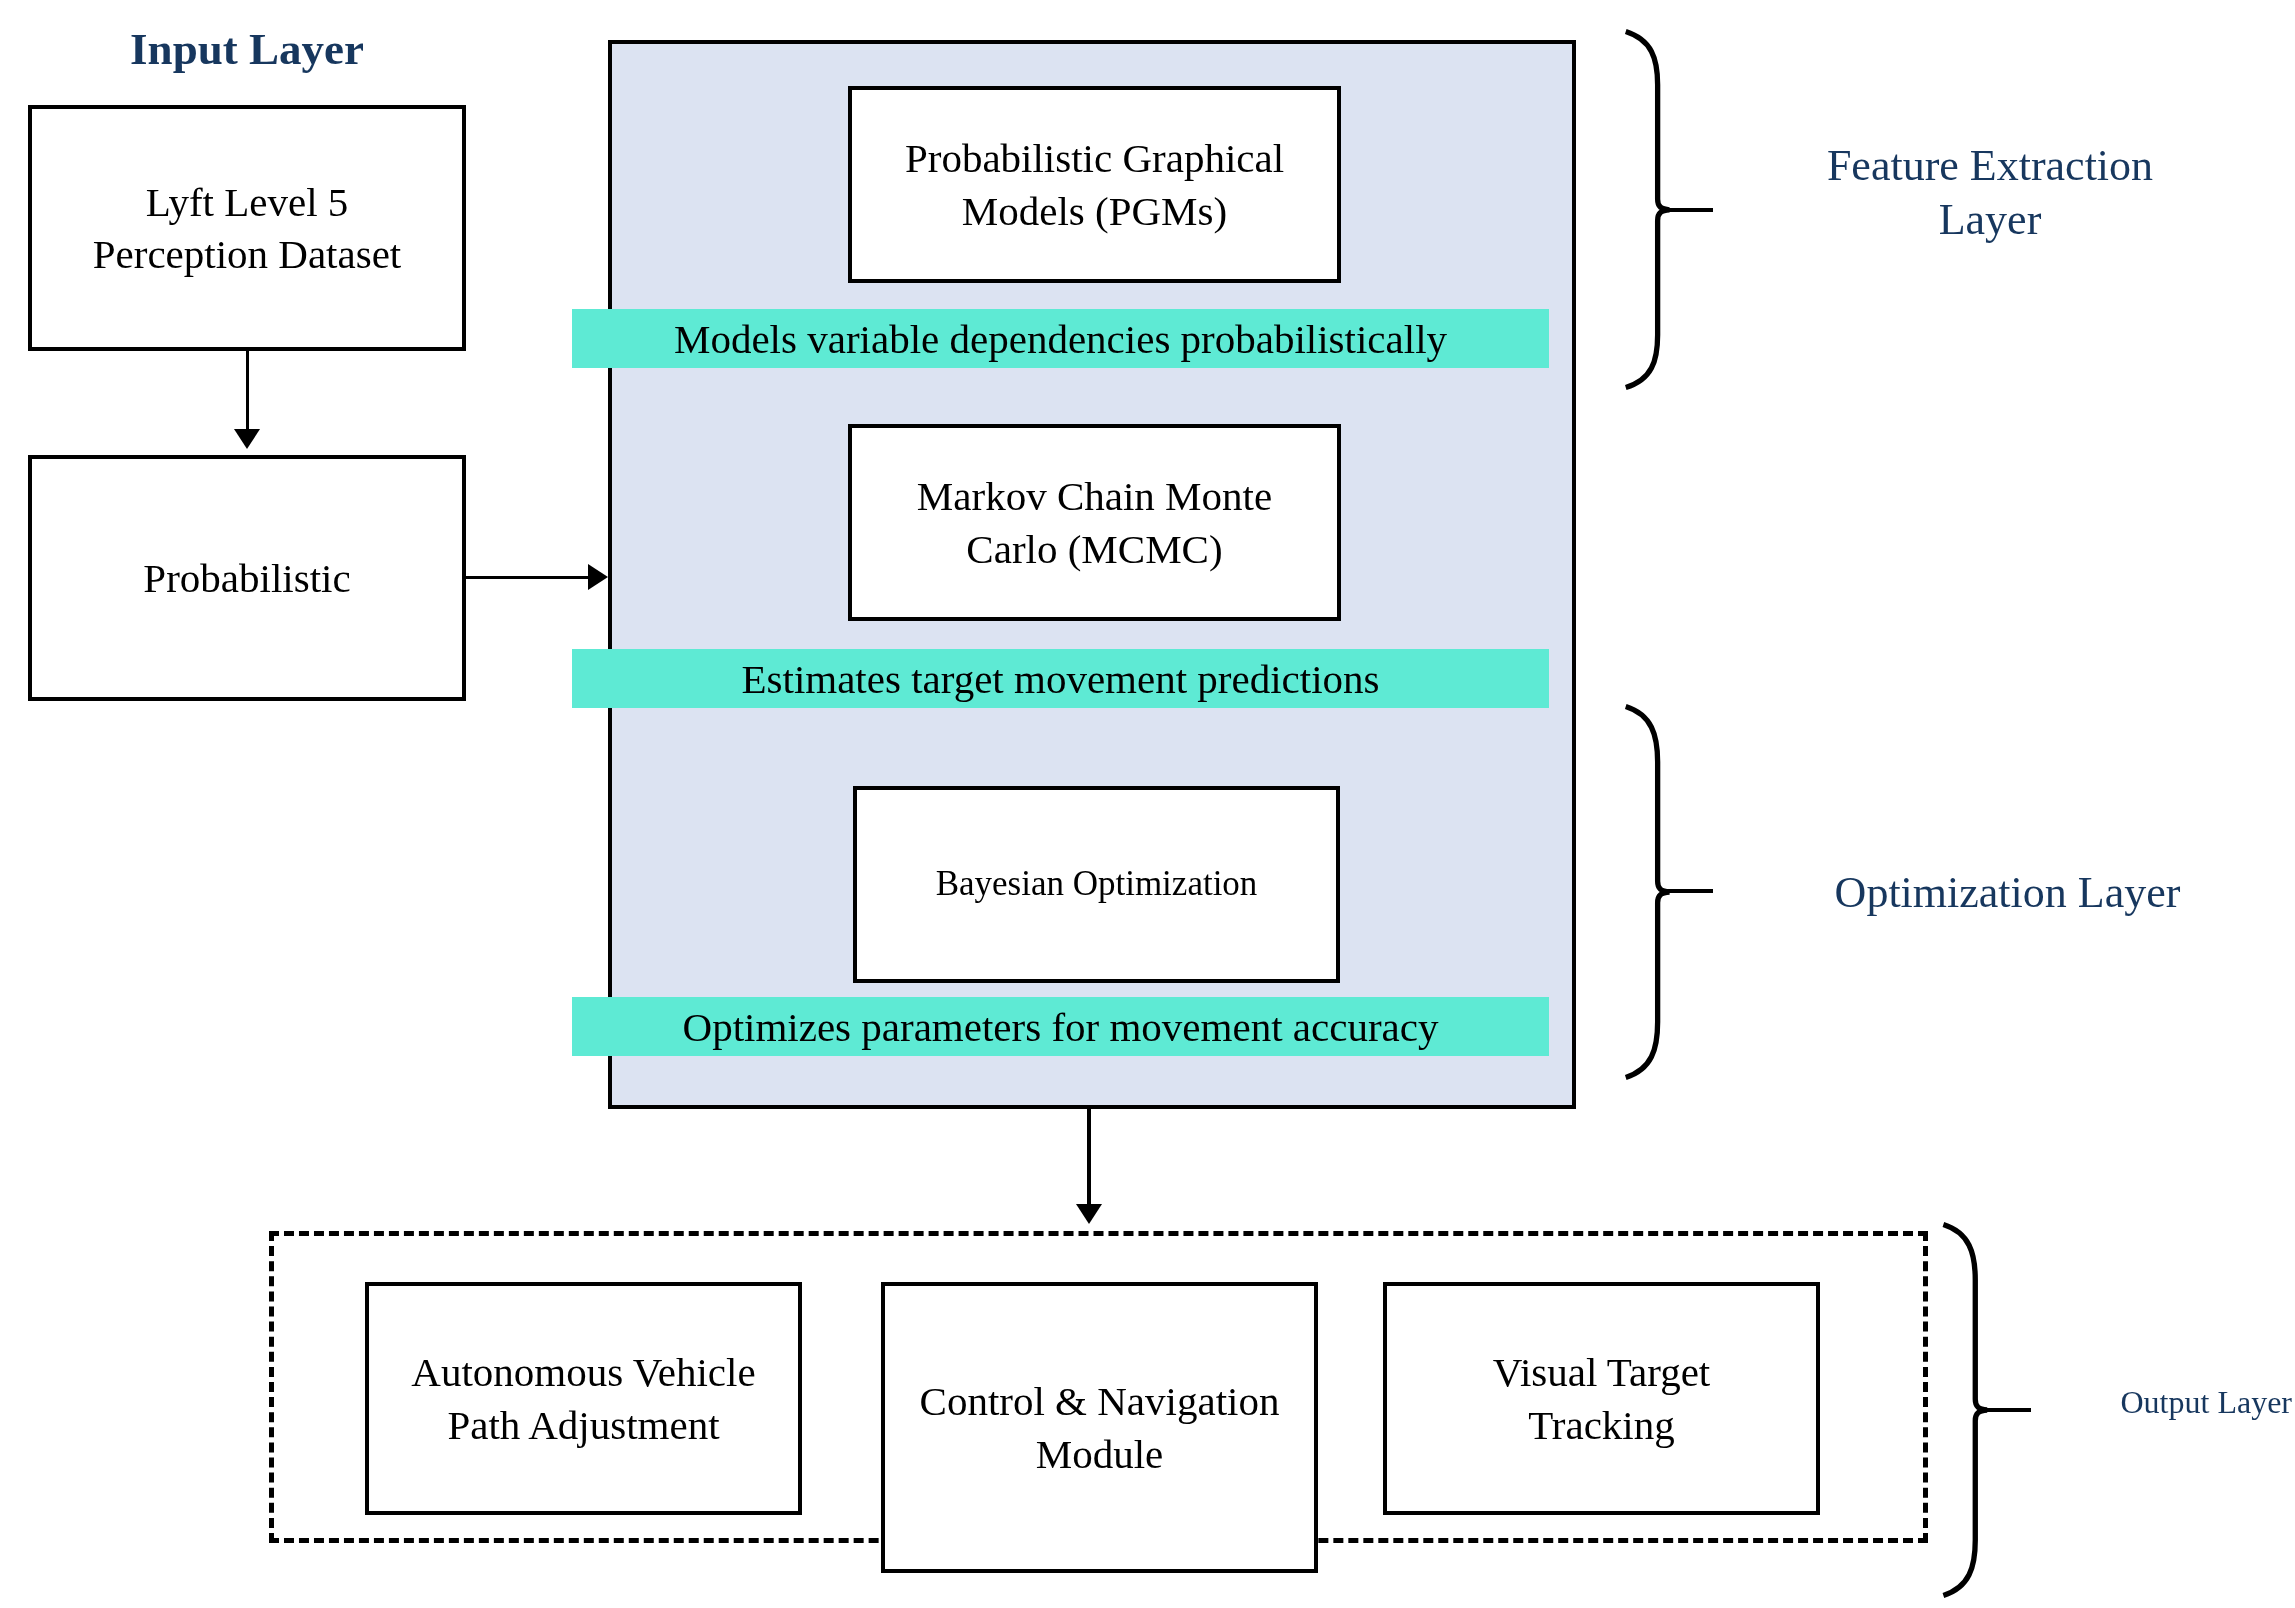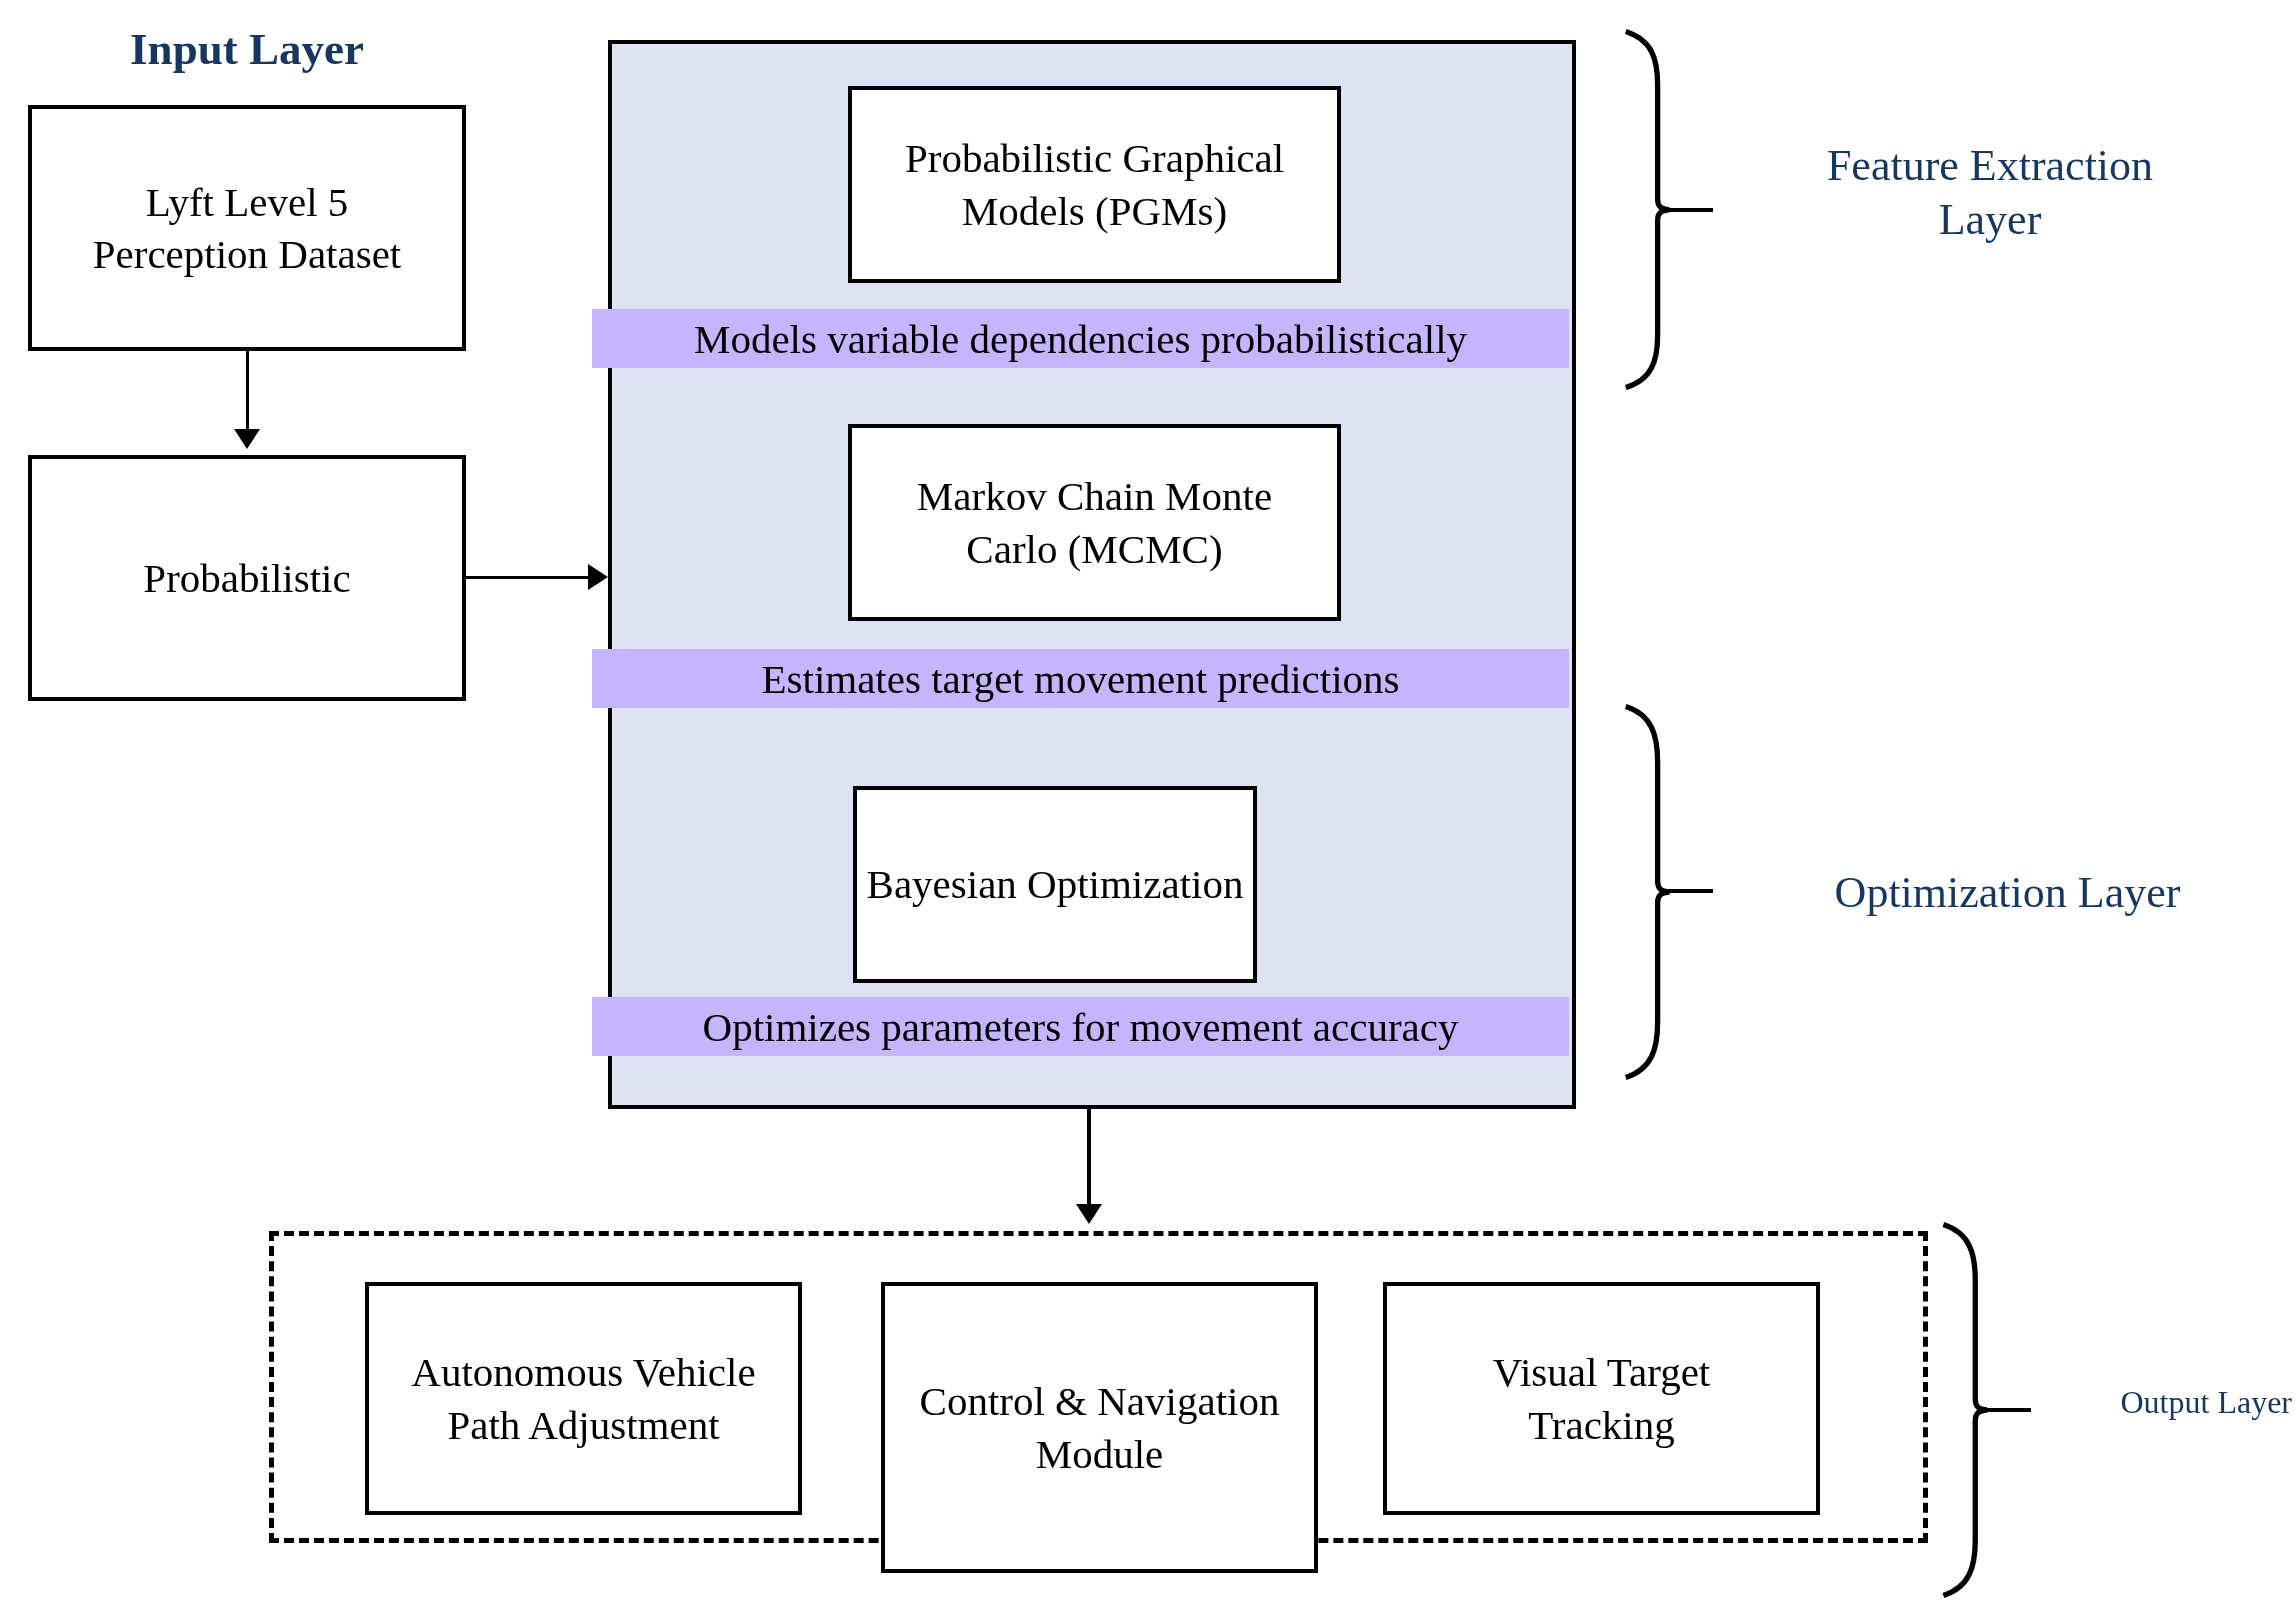--- a/index.html
+++ b/index.html
@@ -50,23 +50,23 @@
     background: #dce3f2;
     border-left: 4.1px solid #000;
     border-right: 4.1px solid #000;
     border-top: 4.1px solid #000;
     border-bottom: 4.1px solid #000;
     box-sizing: border-box;
   }
   
   .caption-band {
     position: absolute;
-    left: 592px;
+    left: 572px;
     width: 977px;
-    background: #c4b5fd;
+    background: #5eead4;
     display: flex;
     align-items: center;
     justify-content: center;
     color: #000;
     z-index: 5;
   }
 
   
   #output-group {
     position: absolute;
@@ -124,21 +124,21 @@
   <div class="box" style="left: 848px; top: 86px; width: 493px; height: 197px; font-size: 41px; white-space: pre-line;">Probabilistic Graphical
 Models (PGMs)</div>
 
   <div class="caption-band" style="top:309px; height:59px; font-size:41px;">Models variable dependencies probabilistically</div>
 
   <div class="box" style="left: 848px; top: 424px; width: 493px; height: 197px; font-size: 41px; white-space: pre-line;">Markov Chain Monte
 Carlo (MCMC)</div>
 
   <div class="caption-band" style="top:649px; height:59px; font-size:41px;">Estimates target movement predictions</div>
 
-  <div class="box" style="left:853px; top:786px; width:404px; height:197px; font-size:41px;">Bayesian Optimization</div>
+  <div class="box" style="left:853px; top:786px; width:487px; height:197px; font-size:35px;">Bayesian Optimization</div>
 
   <div class="caption-band" style="top:997px; height:59px; font-size:41px;">Optimizes parameters for movement accuracy</div>
 
   <div class="vline" style="left:1087px; top:1107px; width:3.5px; height:100px;"></div>
   <div class="arrow-down" style="left:1076px; top:1204px;"></div>
 
   <svg class="brace" width="77" height="363" viewBox="0 0 130 615" style="left:1615px; top:28px;">
     <path d="M 18 6 C 62 20, 72 52, 72 96 L 72 290 C 72 303, 78 307, 92 308
              C 78 309, 72 313, 72 326 L 72 520 C 72 564, 62 596, 18 609" fill="none" stroke="#000" stroke-width="9"></path>
   </svg>

